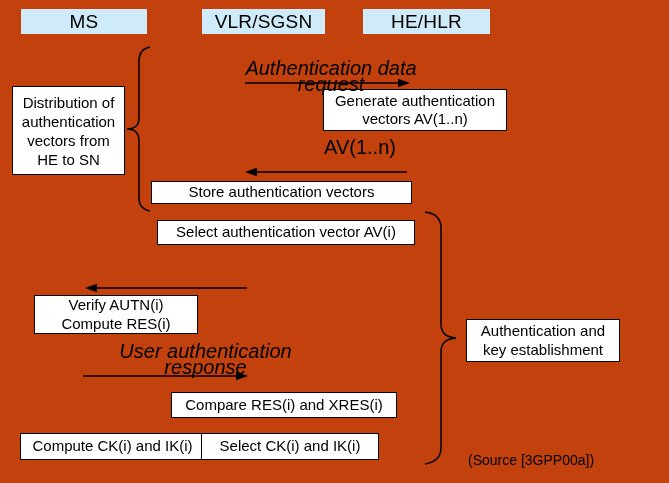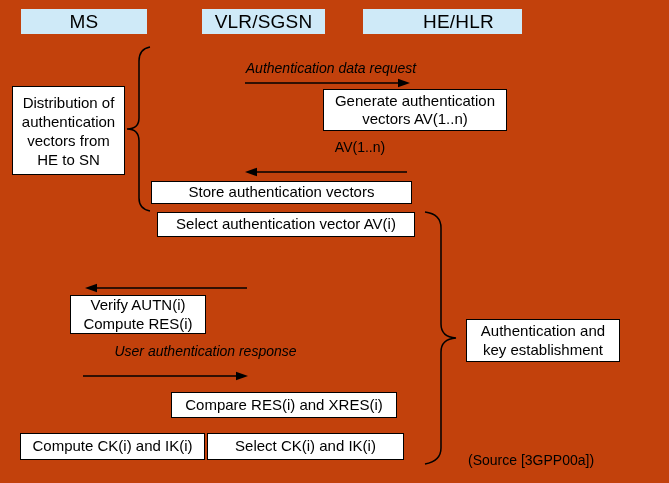--- a/index.html
+++ b/index.html
@@ -11,36 +11,36 @@
     position:absolute;height:25px;background:var(--actor-bg,#cfeaf8);
     display:flex;align-items:center;justify-content:center;
     font-size:19px;letter-spacing:.2px;
   }
   .pbox{
     position:absolute;border:1.5px solid #000;background:#fff;
     display:flex;align-items:center;justify-content:center;
     text-align:center;font-size:15px;line-height:18.5px;white-space:pre-line;
     box-sizing:border-box;
   }
-  .msg{position:absolute;text-align:center;font-size:14px;line-height:16px;}
+  .msg{position:absolute;text-align:center;font-size:20px;line-height:16px;}
   .msg-label{font-style:italic;}
   .overlay{position:absolute;left:0;top:0;}
   .aline{stroke:#000;stroke-width:1.6;fill:none;}
   .ahead{fill:#000;stroke:none;}
   .brace{fill:none;stroke:#000;stroke-width:1.5;}
   .source{position:absolute;left:468px;top:452px;width:200px;font-size:14px;text-align:left;}
 </style>
 </head>
 <body>
 
 <div class="canvas">
 
   <div class="actor" style="left:21px;top:9px;width:126px;">MS</div>
   <div class="actor" style="left:202px;top:9px;width:123px;">VLR/SGSN</div>
-  <div class="actor" style="left:363px;top:9px;width:127px;padding-left:32px;">HE/HLR</div>
+  <div class="actor" style="left:363px;top:9px;width:127px;">HE/HLR</div>
 
   <svg class="overlay" width="669" height="483" viewBox="0 0 669 483">
     <g>
       <line class="aline" x1="245" y1="83" x2="399" y2="83"></line>
       <polygon class="ahead" points="398,78.7 410,83 398,87.3"></polygon>
     </g>
     <g>
       <line class="aline" x1="407" y1="172" x2="257" y2="172"></line>
       <polygon class="ahead" points="257,167.7 245,172 257,176.3"></polygon>
     </g>
@@ -59,26 +59,26 @@
   <div class="pbox" style="left:12px;top:86px;width:113px;height:89px;line-height:19px;">Distribution of
 authentication
 vectors from
 HE to SN</div>
   <div class="pbox" style="left:466px;top:319px;width:154px;height:43px;">Authentication and
 key establishment</div>
 
   <div class="pbox" style="left:323px;top:89px;width:184px;height:42px;">Generate authentication
 vectors AV(1..n)</div>
   <div class="pbox" style="left:151px;top:181px;width:261px;height:23px;">Store authentication vectors</div>
-  <div class="pbox" style="left:157px;top:212px;width:258px;height:25px;">Select authentication vector AV(i)</div>
-  <div class="pbox" style="left:34px;top:295px;width:136px;height:39px;margin-left:36px;">Verify AUTN(i)
+  <div class="pbox" style="left:157px;top:220px;width:258px;height:25px;">Select authentication vector AV(i)</div>
+  <div class="pbox" style="left:34px;top:295px;width:164px;height:39px;">Verify AUTN(i)
 Compute RES(i)</div>
   <div class="pbox" style="left:171px;top:392px;width:226px;height:26px;">Compare RES(i) and XRES(i)</div>
   <div class="pbox" style="left:8px;top:433px;width:185px;height:27px;margin-left:12px;">Compute CK(i) and IK(i)</div>
-  <div class="pbox" style="left:207px;top:433px;width:197px;height:27px;">Select CK(i) and IK(i)</div>
+  <div class="pbox" style="left:201px;top:433px;width:178px;height:27px;">Select CK(i) and IK(i)</div>
 
   <div class="msg" style="left:231px;top:60px;width:200px;">
     <div class="msg-label">Authentication data request</div>
     <div class="msg-params"></div>
   </div>
   <div class="msg" style="left:260px;top:139px;width:200px;">
     <div class="msg-params">AV(1..n)</div>
   </div>
   <div class="msg" style="left:103px;top:343px;width:205px;">
     <div class="msg-label">User authentication response</div>

